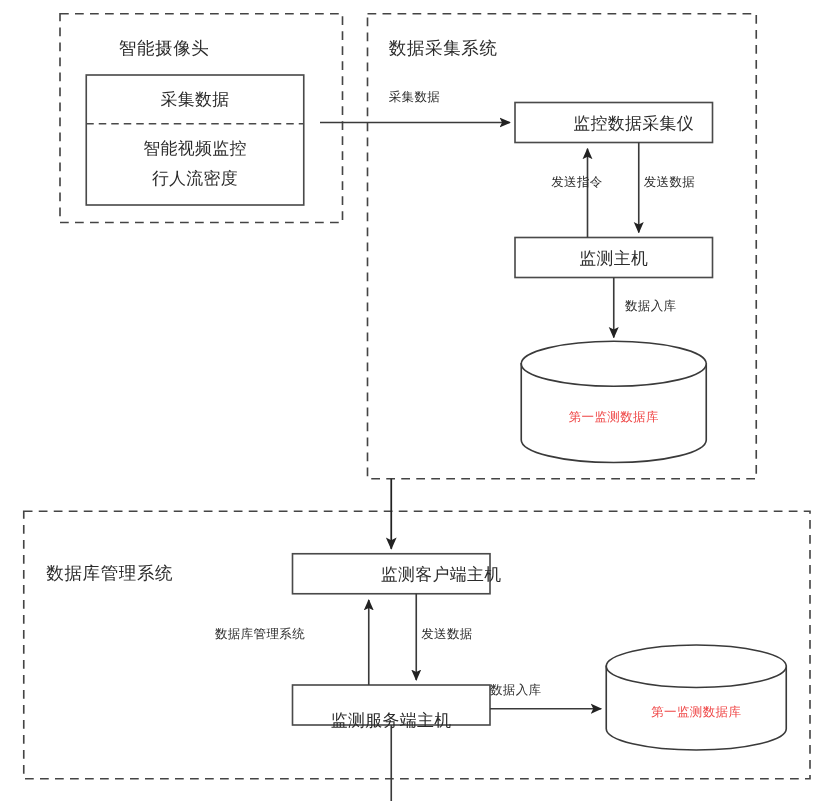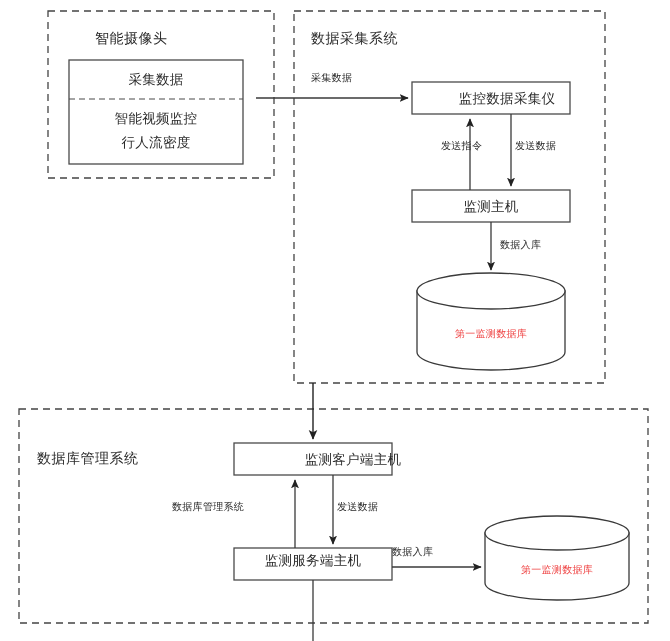--- a/index.html
+++ b/index.html
@@ -126,21 +126,21 @@
   <div class="box-label" style="left:69px; top:134px; width:174px;">行人流密度</div>
 
   <div class="box-label" style="left:412px; top:90px; width:158px;padding-left:16px;">监控数据采集仪</div>
 
   <div class="box-label" style="left:412px; top:198px; width:158px;">监测主机</div>
 
   <div class="cyl-label" style="left:417px; top:327px; width:148px;">第一监测数据库</div>
 
   <div class="box-label" style="left:234px; top:451px; width:158px;padding-left:40px;">监测客户端主机</div>
 
-  <div class="box-label" style="left:234px; top:552px; width:158px;">监测服务端主机</div>
+  <div class="box-label" style="left:234px; top:568px; width:158px;">监测服务端主机</div>
 
   <div class="cyl-label" style="left:485px; top:563px; width:144px;">第一监测数据库</div>
 
   <div class="edge-label" style="left:311px; top:71px;">采集数据</div>
 
   <div class="edge-label" style="left:396px; top:139px;margin-left:45px;">发送指令</div>
 
   <div class="edge-label" style="left:515px; top:139px;">发送数据</div>
 
   <div class="edge-label" style="left:500px; top:238px;">数据入库</div>

